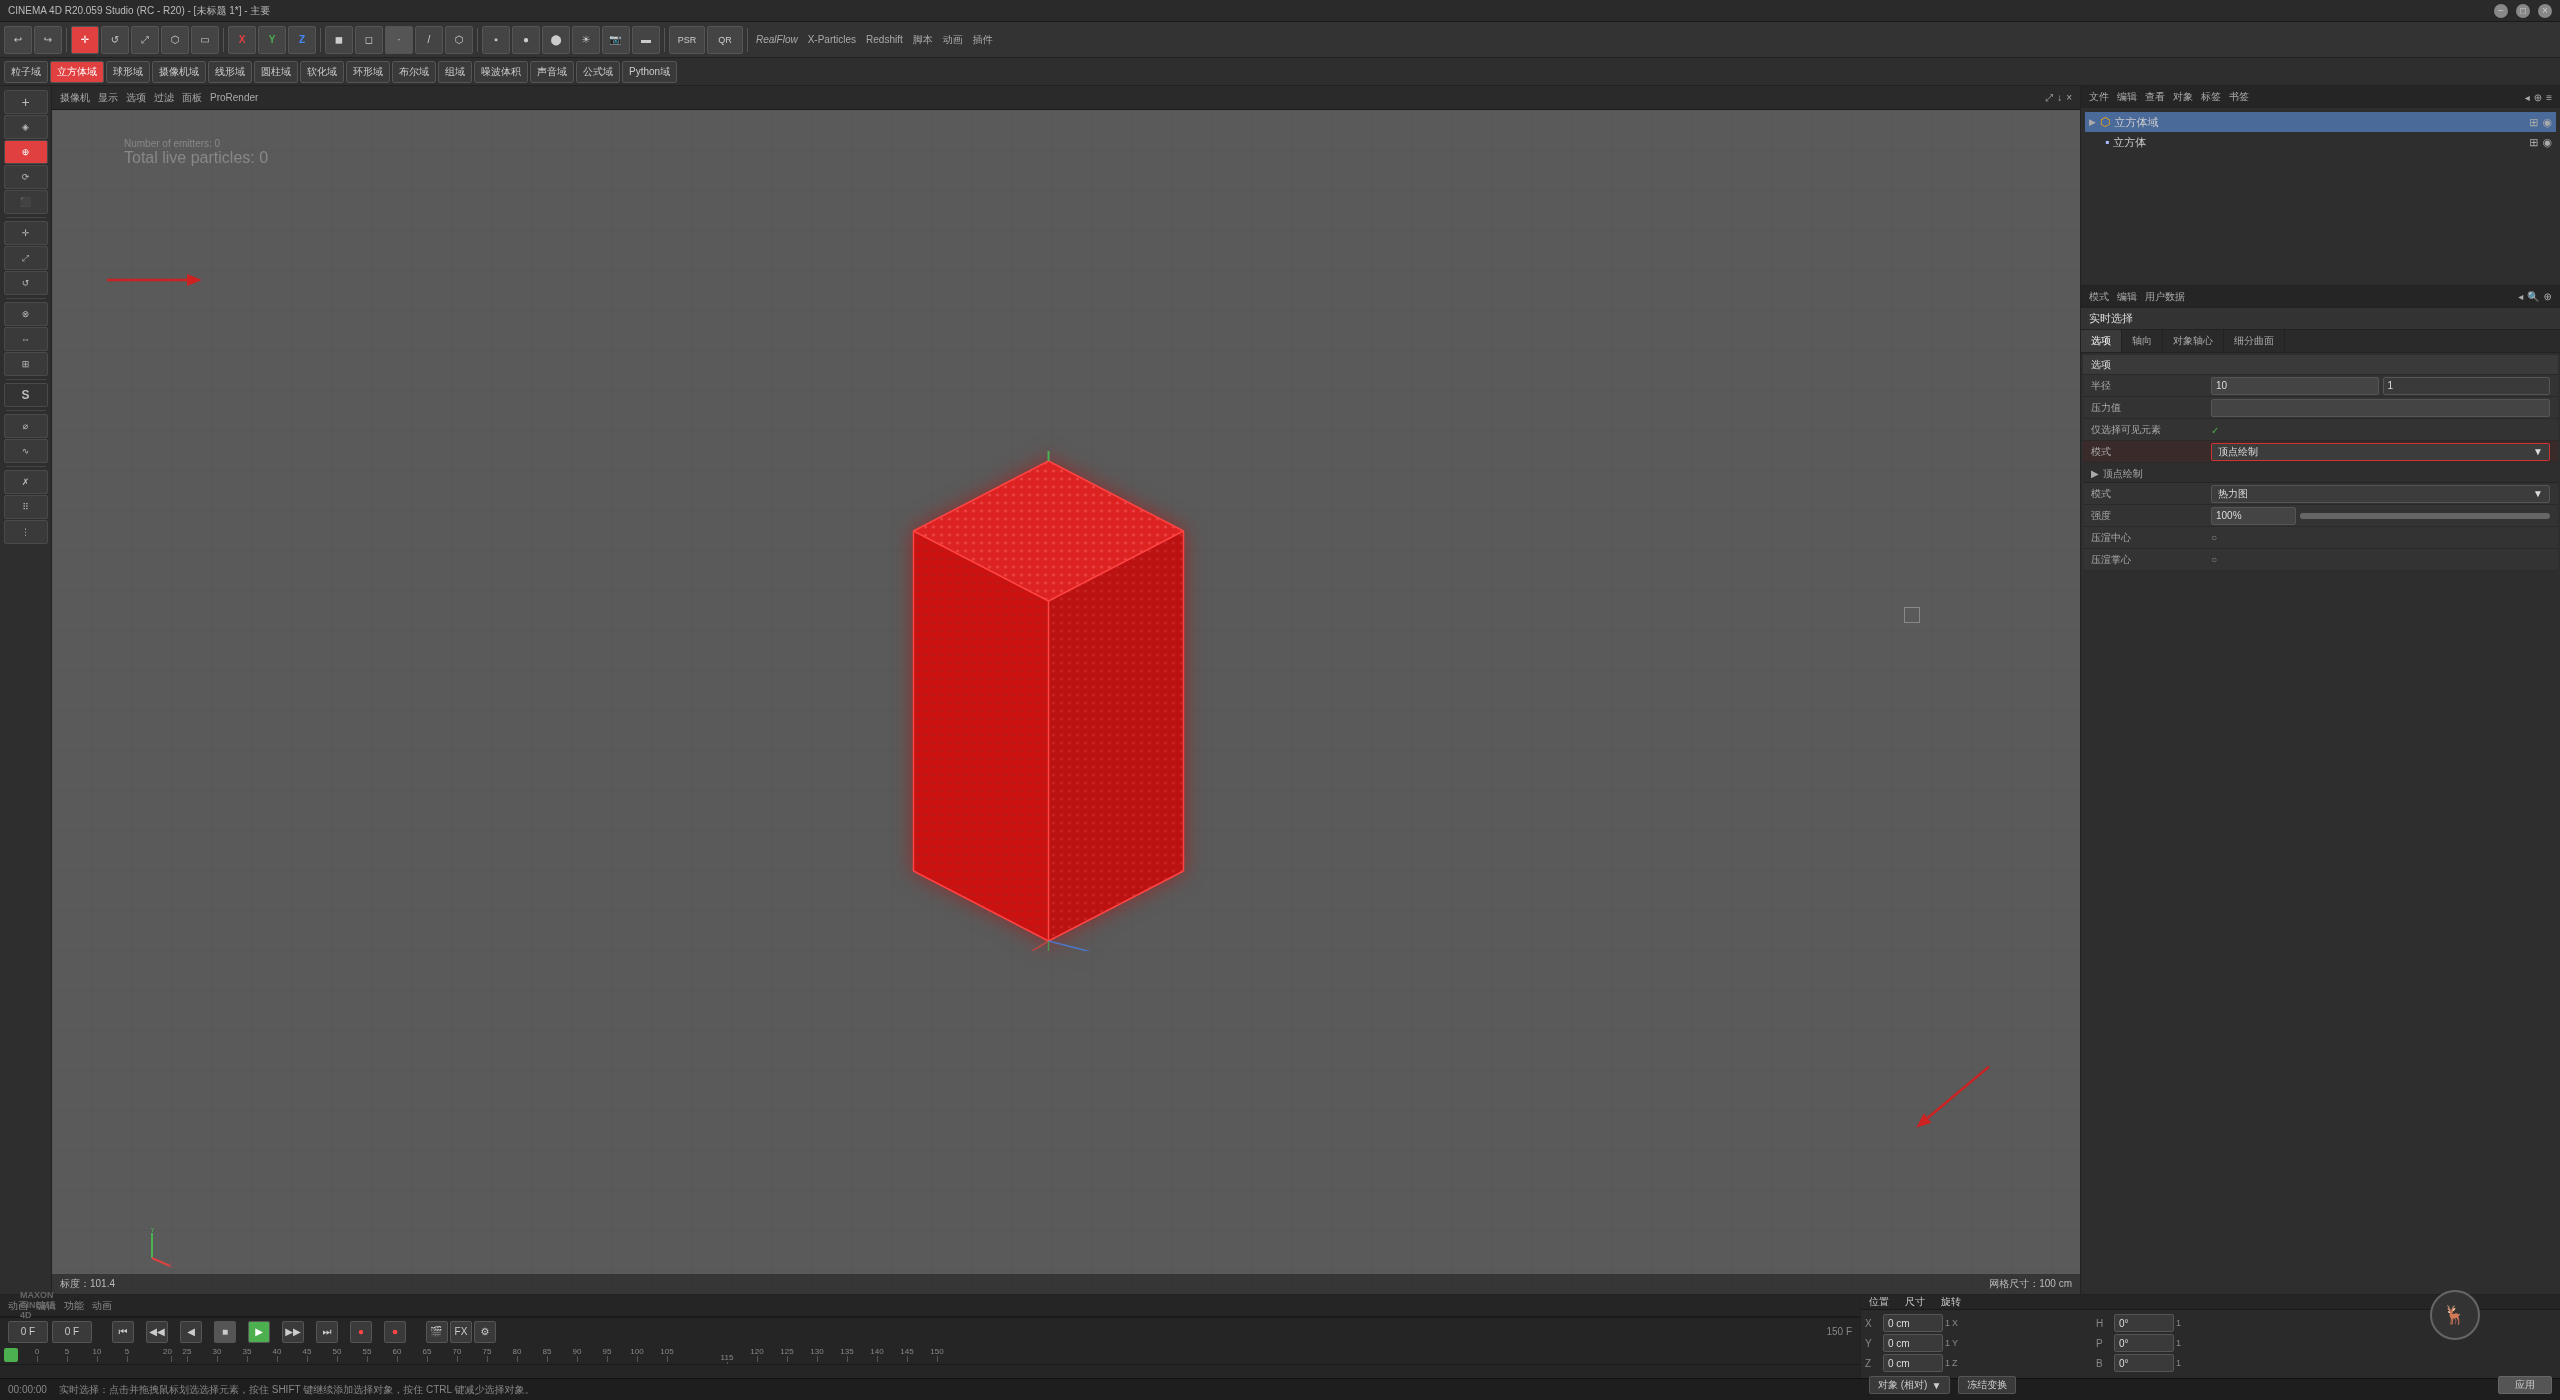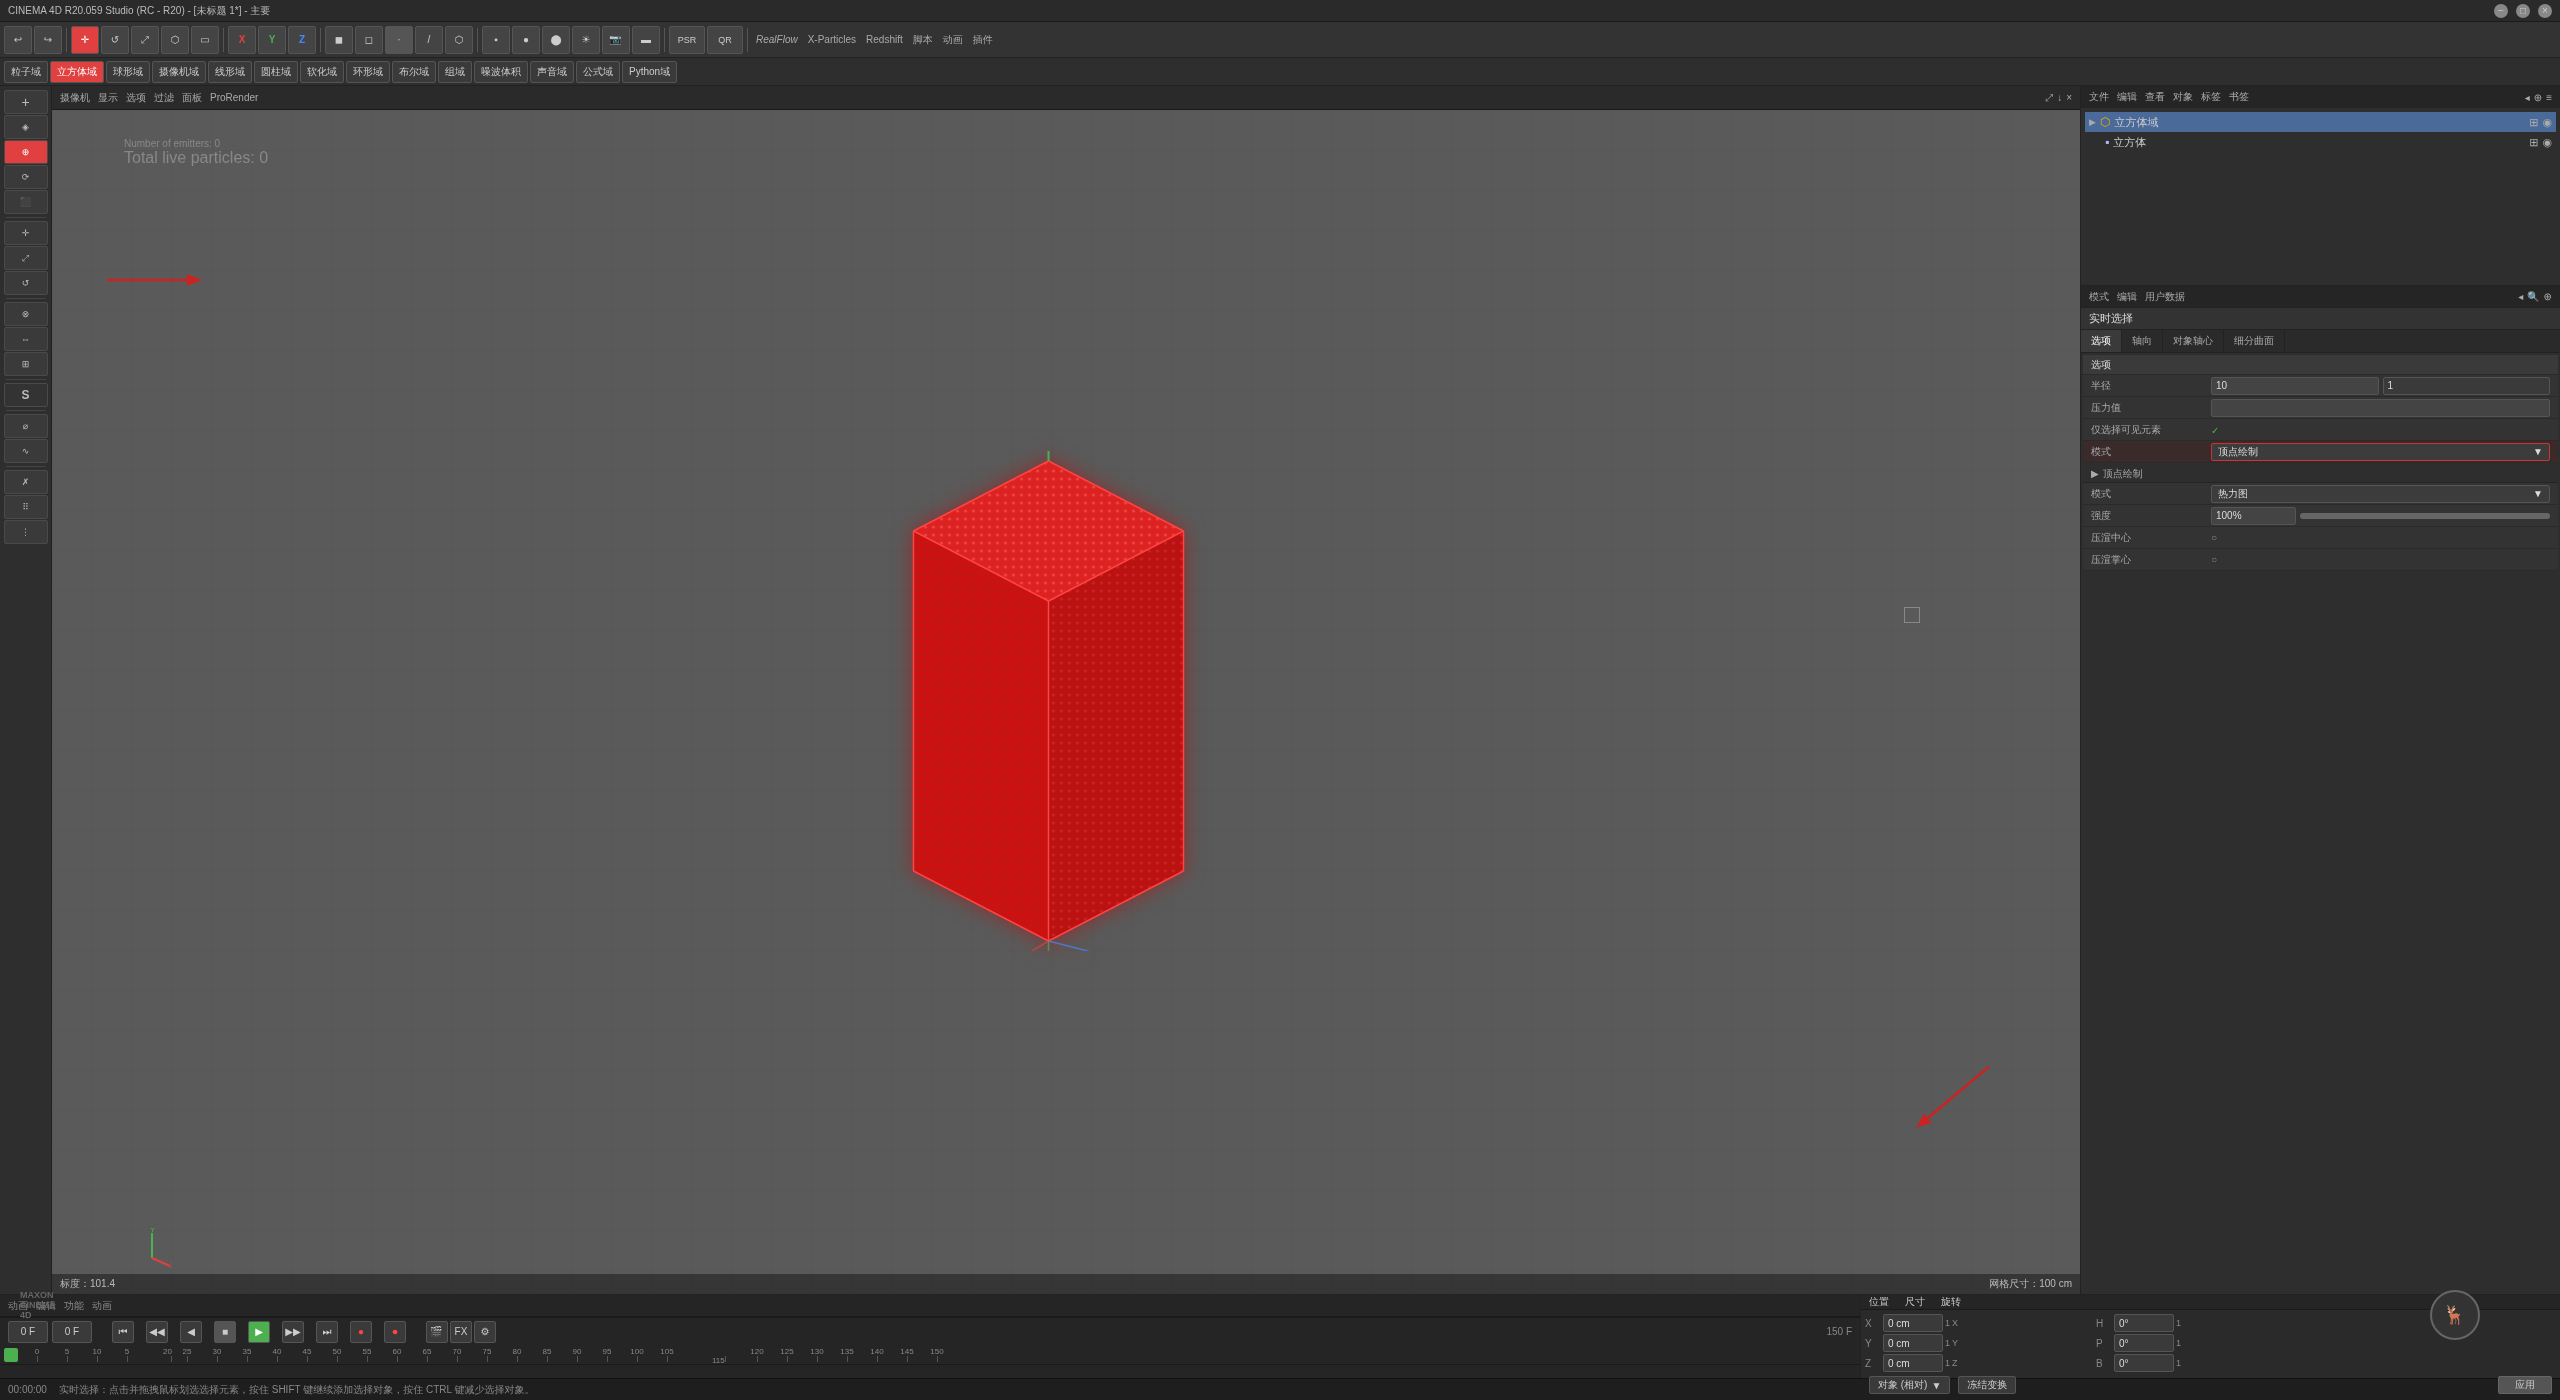--- a/index.html
+++ b/index.html
@@ -880,21 +880,21 @@
               <div style="width:1px;height:6px;background:#555;"></div>
             </div>
             <div style="display: flex; flex-direction: column; align-items: center; width: 30px; flex-shrink: 0;">
               <span style="font-size:8px;color:#888;">105</span>
               <div style="width:1px;height:6px;background:#555;"></div>
             </div>
             <div style="display: flex; flex-direction: column; align-items: center; width: 30px; flex-shrink: 0; gap: 34px;">
               <span style="font-size:8px;color:#888;">110</span>
               <div style="width:1px;height:6px;background:#555;"></div>
             </div>
-            <div style="display: flex; flex-direction: row; align-items: flex-start; width: 30px; flex-shrink: 0; margin-top: 12px;">
+            <div style="display: flex; flex-direction: column; align-items: center; width: 30px; flex-shrink: 0; margin-top: 12px;">
               <span style="font-size:8px;color:#888;">115</span>
               <div style="width:1px;height:6px;background:#555;"></div>
             </div>
             <div style="display: flex; flex-direction: column; align-items: center; width: 30px; flex-shrink: 0;">
               <span style="font-size:8px;color:#888;">120</span>
               <div style="width:1px;height:6px;background:#555;"></div>
             </div>
             <div style="display: flex; flex-direction: column; align-items: center; width: 30px; flex-shrink: 0;">
               <span style="font-size:8px;color:#888;">125</span>
               <div style="width:1px;height:6px;background:#555;"></div>

